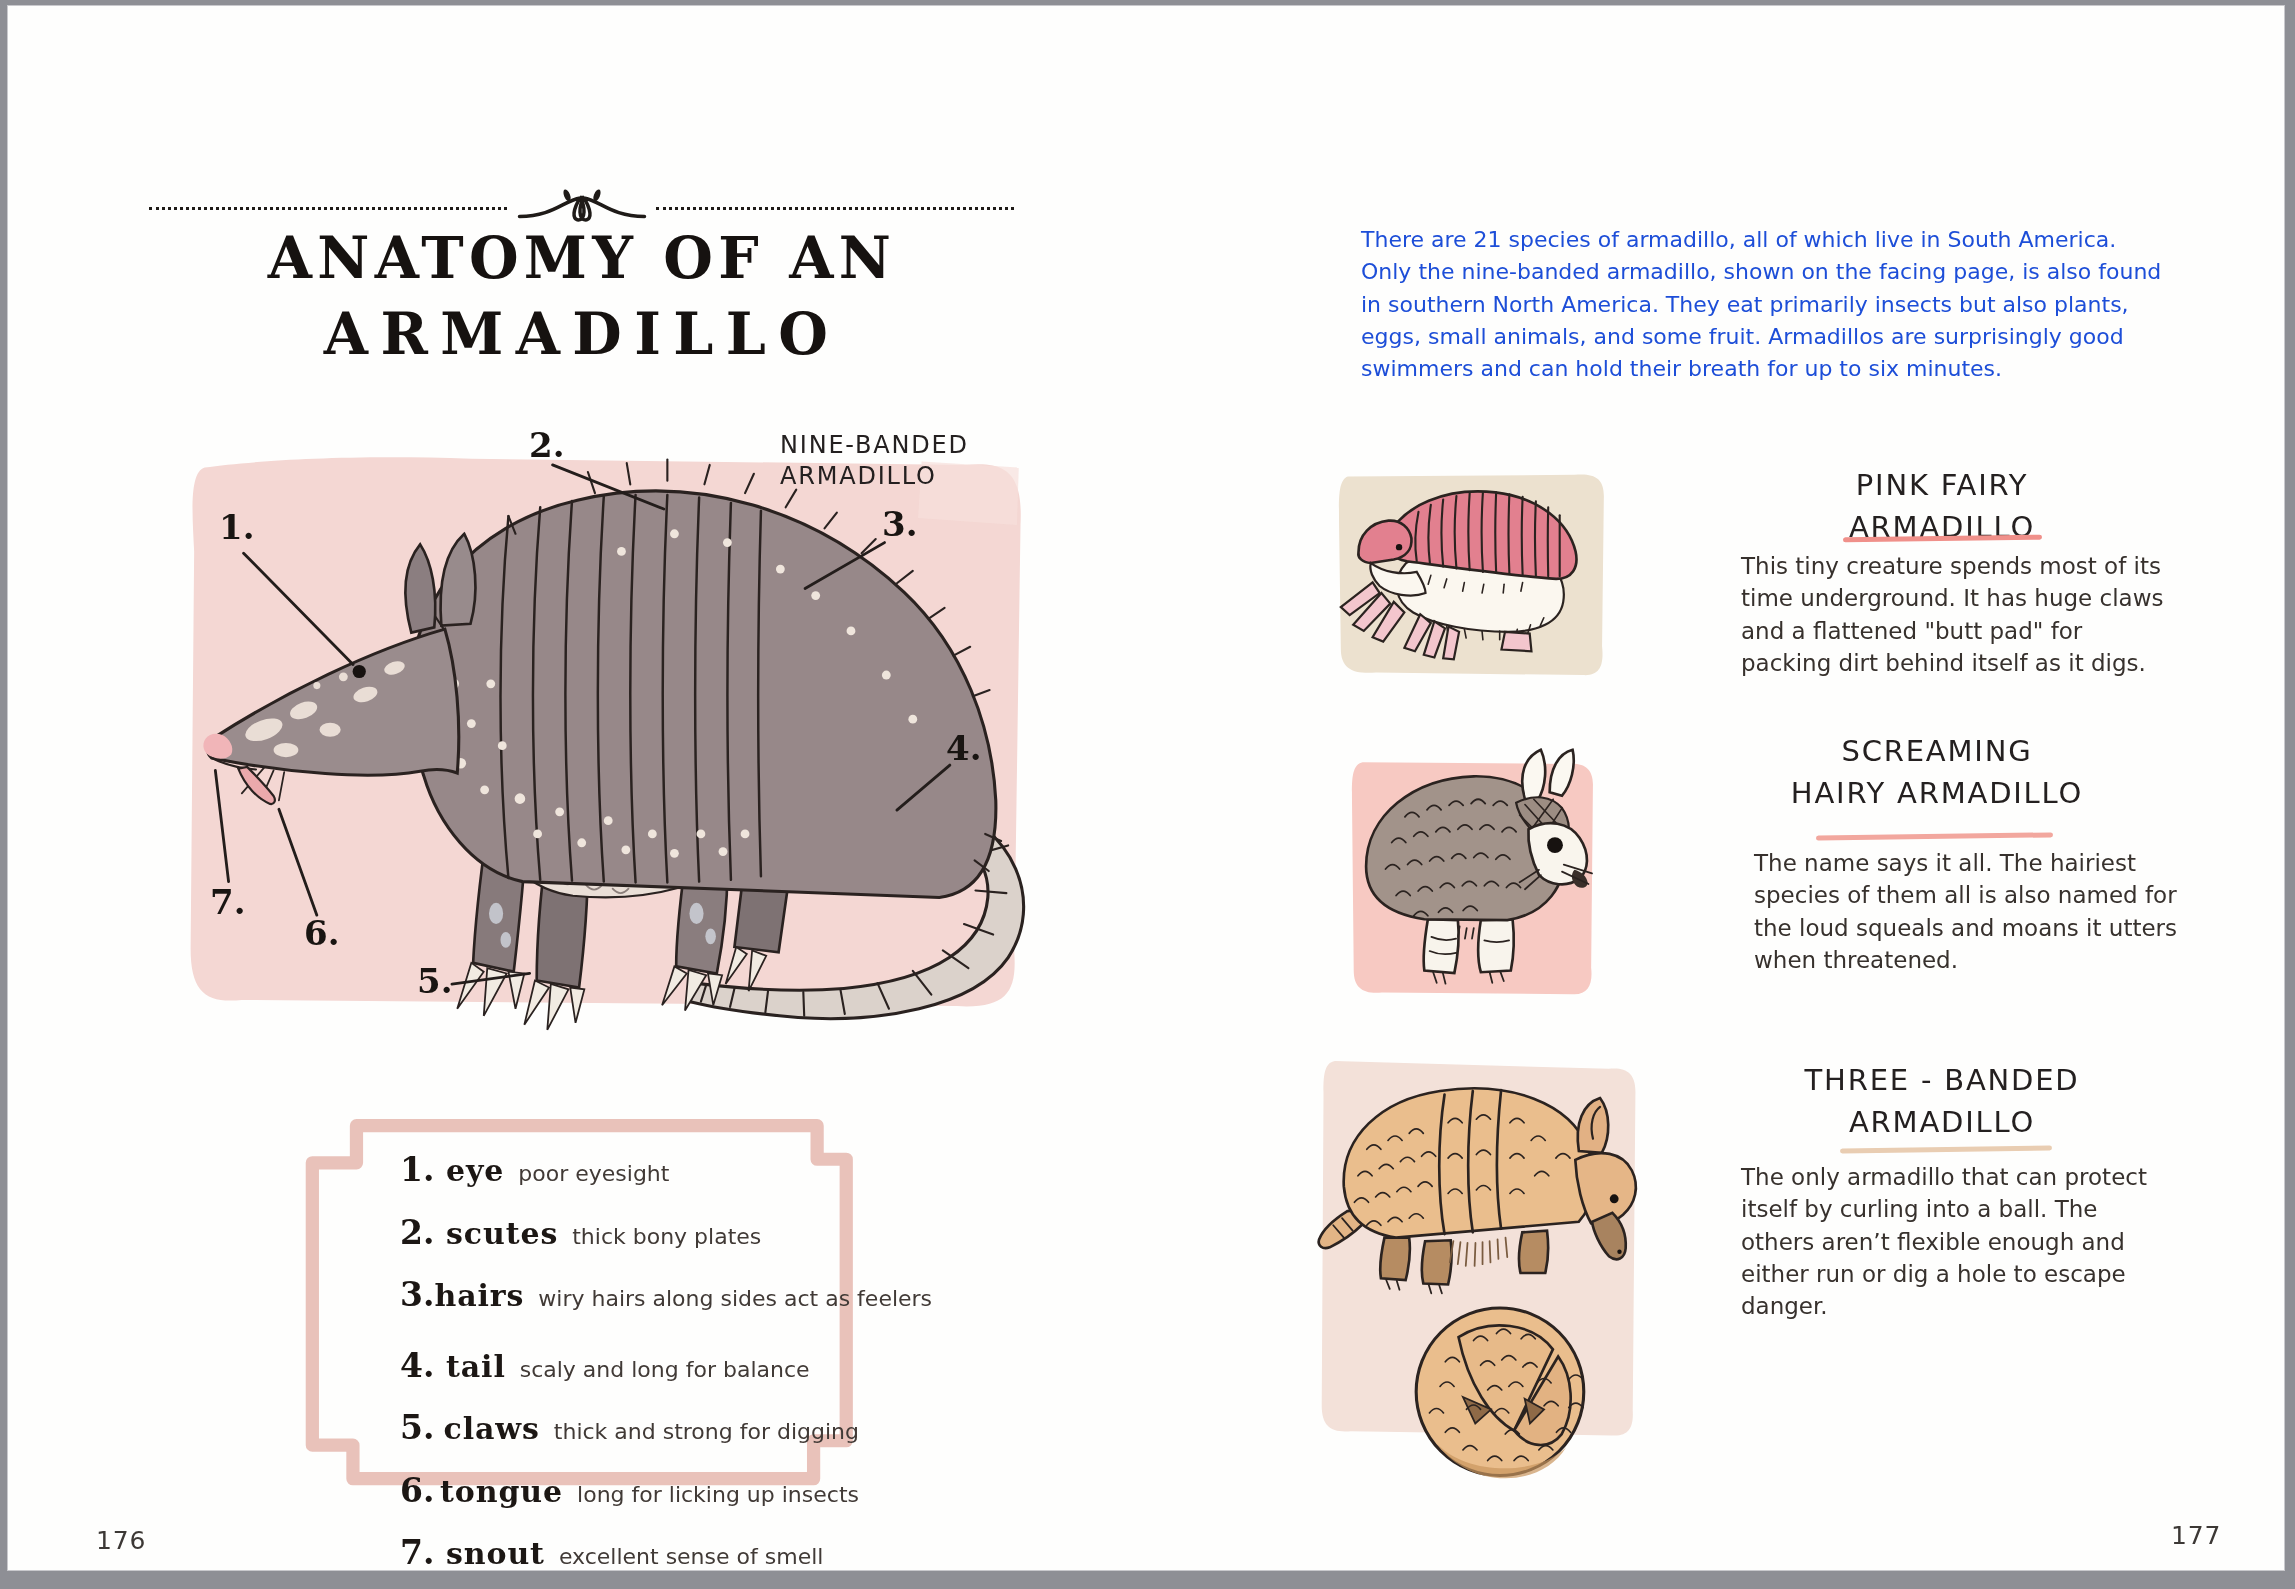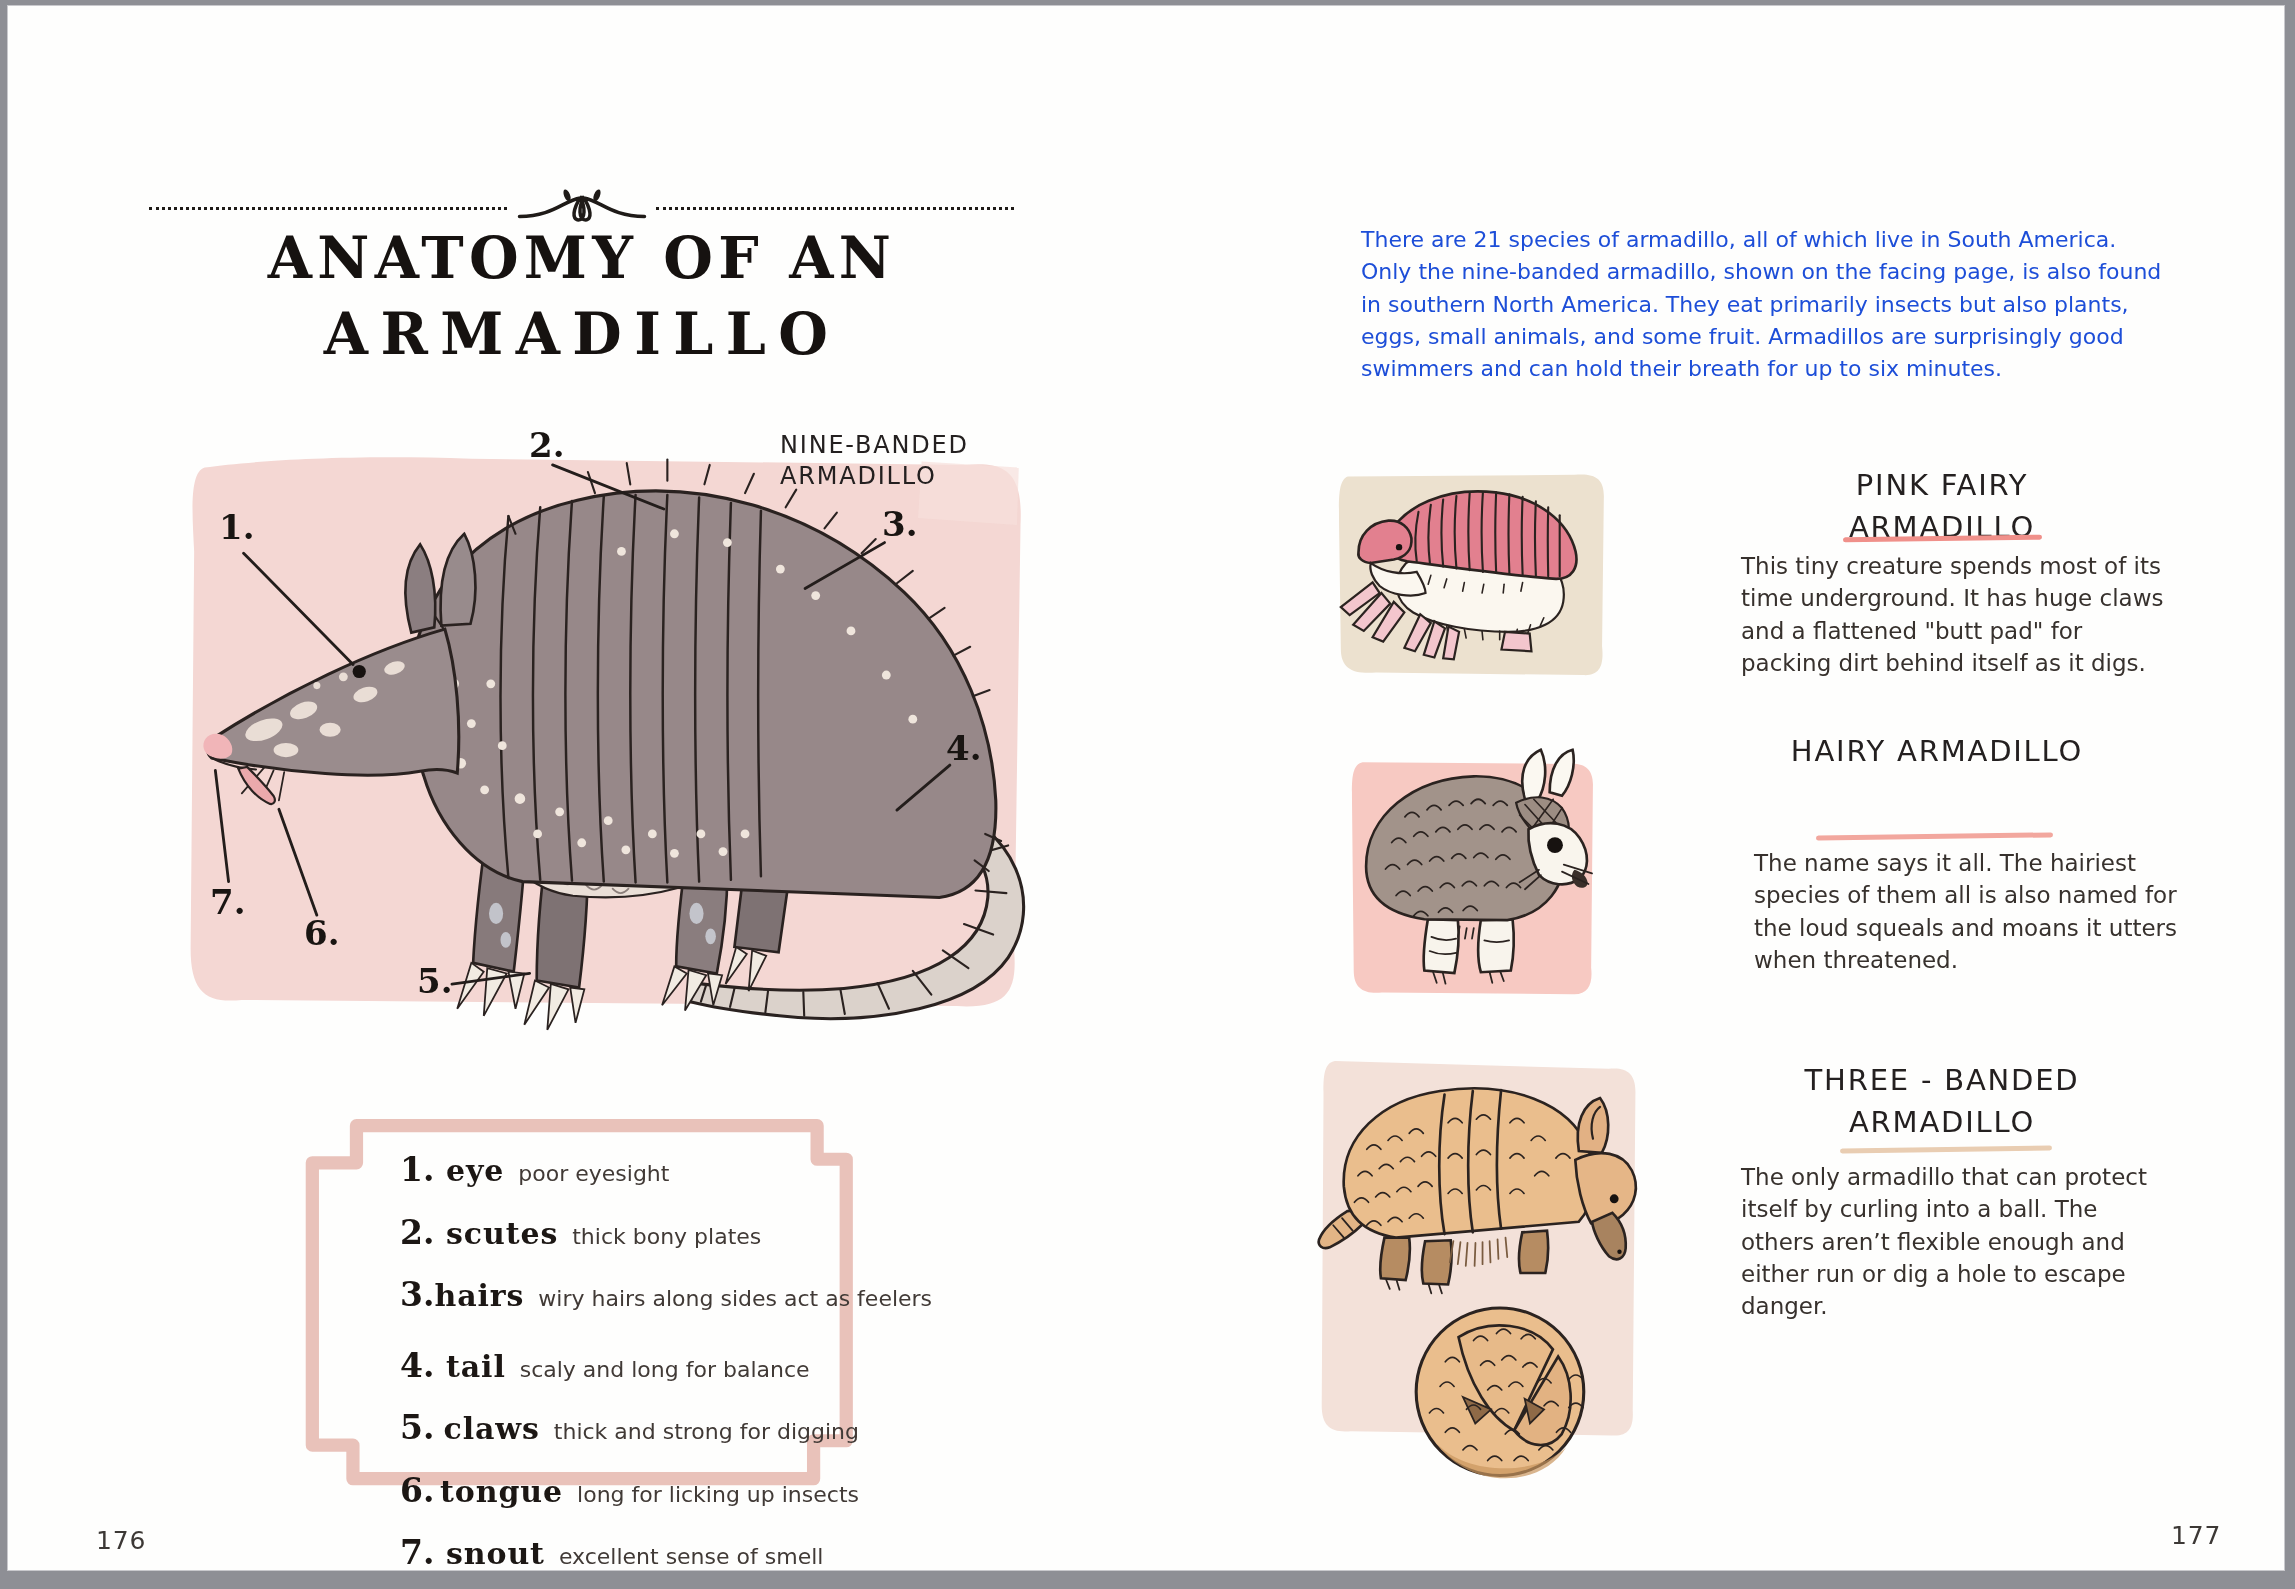--- a/index.html
+++ b/index.html
@@ -432,20 +432,21 @@
           <g fill="none" stroke-width="2">
             <path d="M 250 140 L 282 150"></path>
               <path d="M 248 148 L 278 162"></path>
             <path d="M 222 146 L 200 160"></path>
               <path d="M 224 152 L 206 168"></path>
           </g>
         </g>
       </svg>
     </div>
     <div class="sp-title" style="left:1717px;top:724px;">
+      <span class="l1">SCREAMING</span>
       <span class="l2">HAIRY ARMADILLO</span>
     </div>
     <div class="sp-underline" style="left:1808px;top:828px;width:237px;background:#f2a79e;"></div>
     <div class="sp-text" style="left:1733px;top:841px;margin-left:13px;">The name says it all. The hairiest species of them all is also named for the loud squeals and moans it utters when threatened.</div>
 
     <div class="species-card" style="left:1304px;top:1046px;">
       <svg width="334" height="396" viewBox="0 0 378 448">
         <path d="M 26 10 C 12 12 13 32 13 52 L 11 400 C 11 424 22 431 44 429 L 340 434 C 359 435 364 424 363 406 L 366 48 C 367 24 356 17 336 19 Z" fill="#f3e1d9"></path>
         <g stroke="#2b2320" stroke-linecap="round">
           <path d="M 40 180 C 24 190 12 202 8 212 C 6 219 12 224 20 221 C 34 214 48 204 56 196 C 60 188 52 178 40 180 Z" fill="#e3b586" stroke-width="3"></path>

